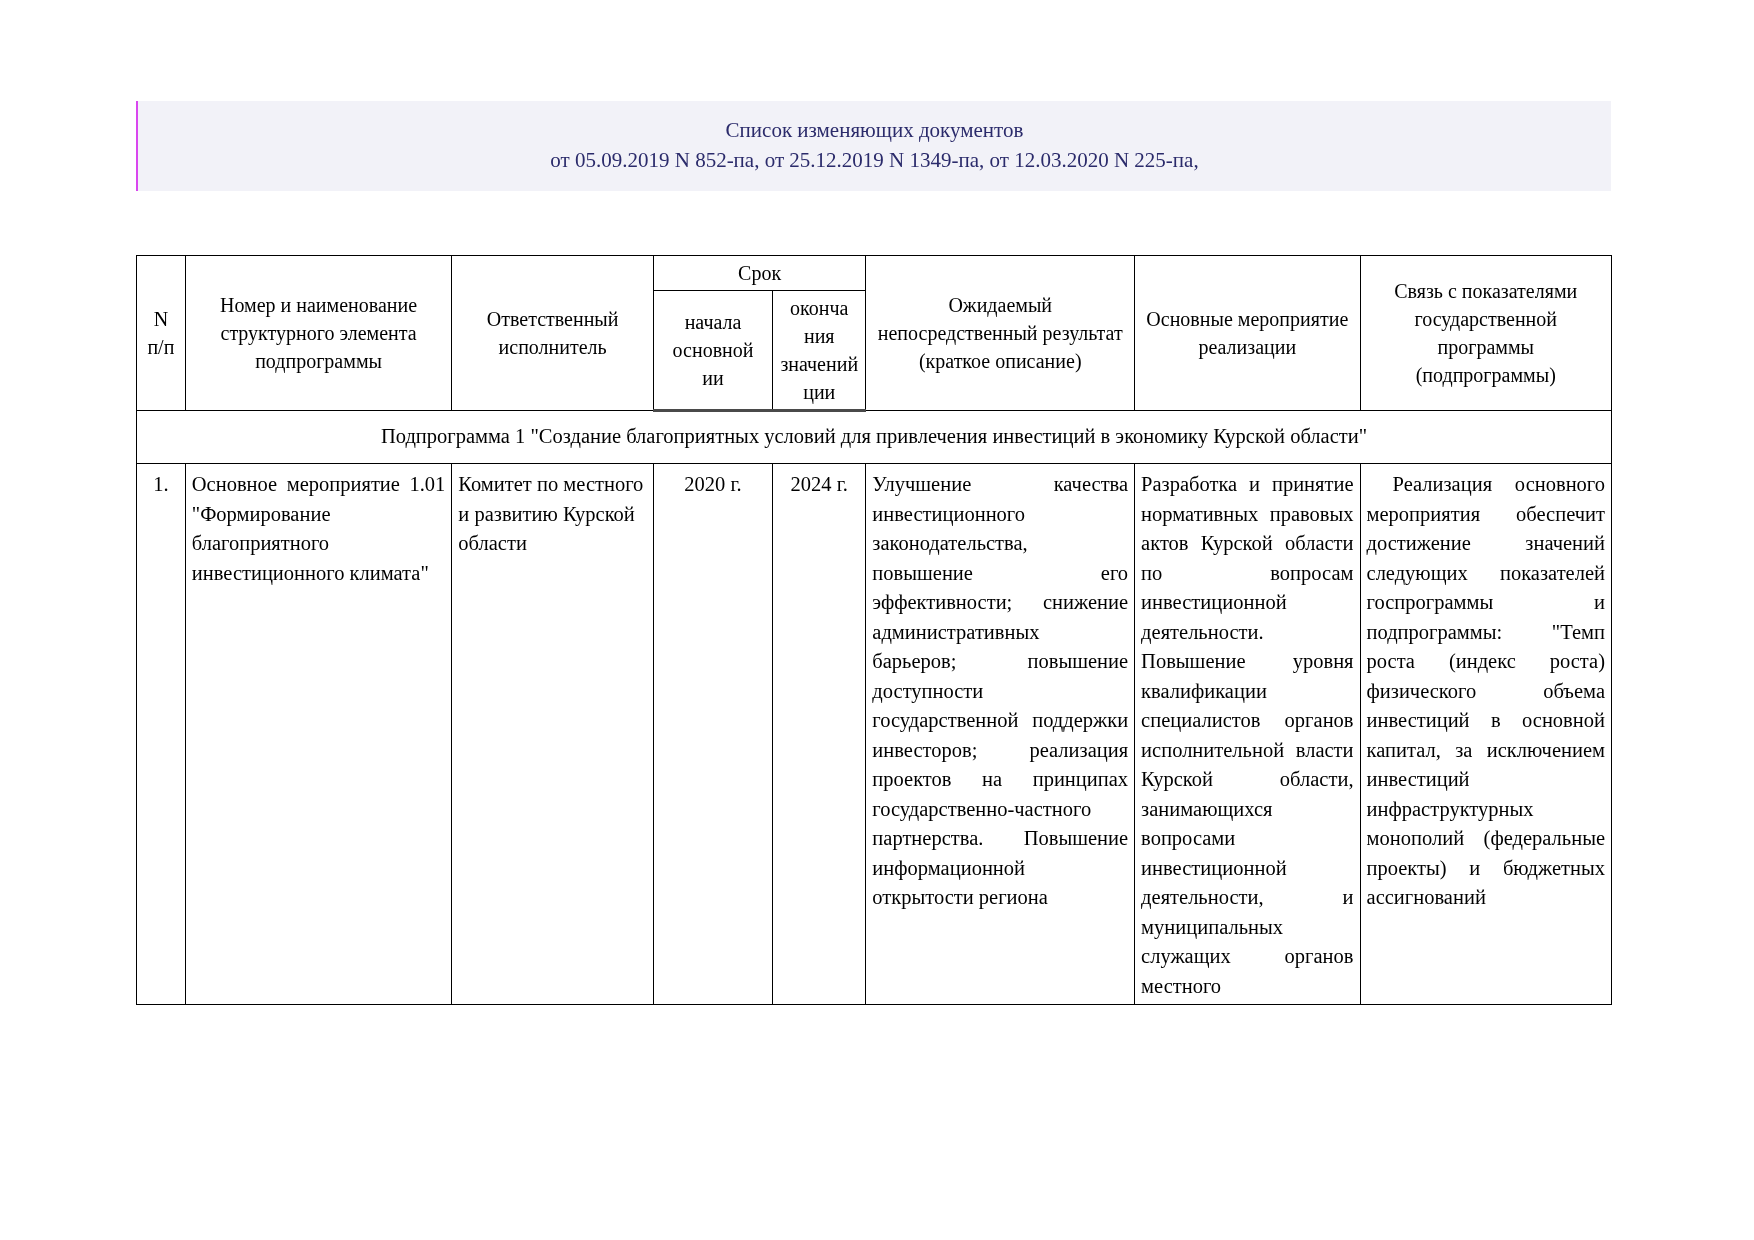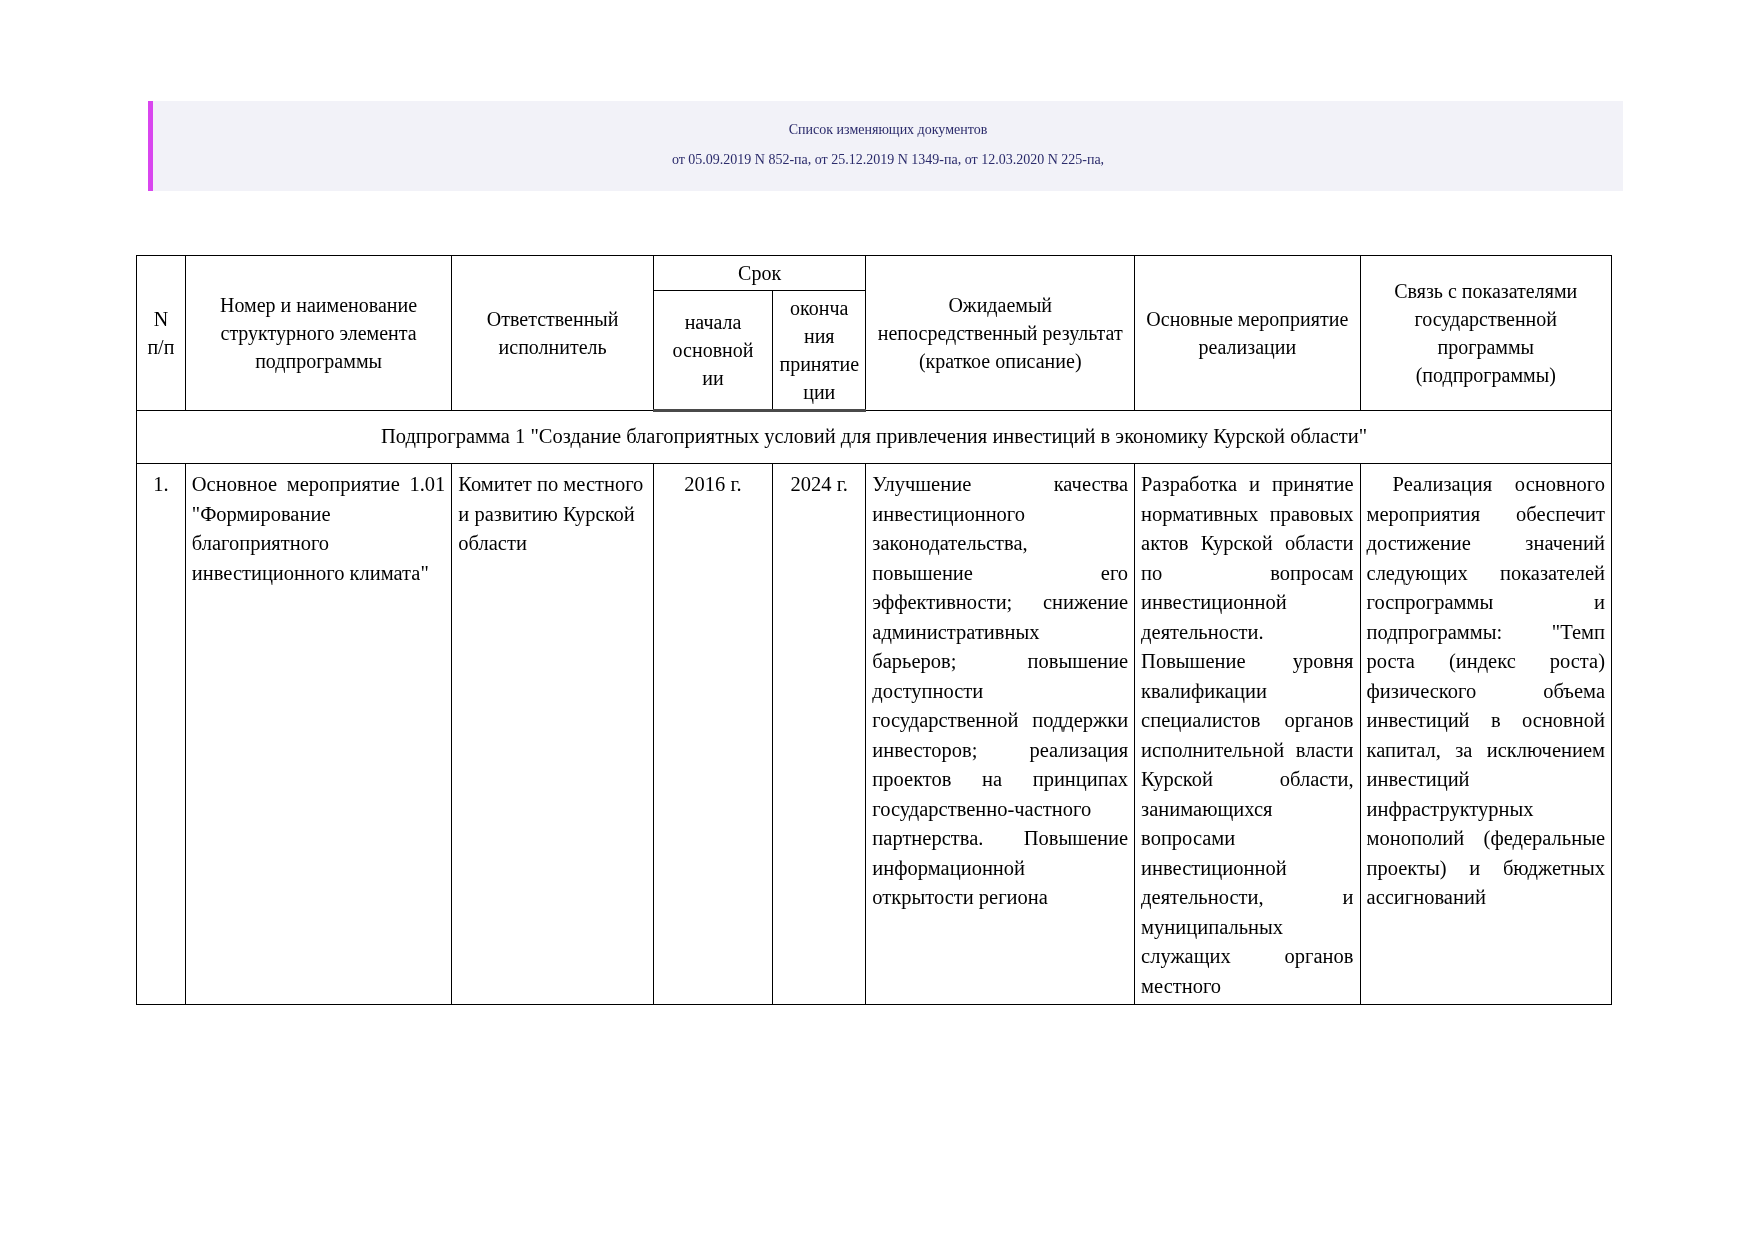--- a/index.html
+++ b/index.html
@@ -19,30 +19,30 @@
     position: relative;
     width: 1754px;
     height: 1240px;
     background: #ffffff;
     box-sizing: border-box;
   }
 
   
   .notice {
     position: absolute;
-    left: 148px;
+    left: 136px;
     top: 101px;
     width: 1475px;
     padding: 14px 10px 16px 10px;
     box-sizing: border-box;
     background: #f2f2f8;
-    border-left: 5px solid #d946ef;
+    border-left: 2px solid #d946ef;
     text-align: center;
     color: #2b2b6b;
-    font-size: 14px;
+    font-size: 21px;
     line-height: 30px;
   }
   .notice .nline { display: block; white-space: nowrap; }
 
   
   .doc-table {
     position: absolute;
     left: 136px;
     top: 255px;
     width: 1476px;
@@ -123,32 +123,32 @@
         </th>
         <th class="hdr-cell" rowspan="2">Номер и наименование структурного элемента подпрограммы</th>
         <th class="hdr-cell" rowspan="2">Ответственный исполнитель</th>
         <th class="hdr-cell" colspan="2">Срок</th>
         <th class="hdr-cell" rowspan="2">Ожидаемый непосредственный результат (краткое описание)</th>
         <th class="hdr-cell" rowspan="2">Основные мероприятие реализации</th>
         <th class="hdr-cell" rowspan="2">Связь с показателями государственной программы (подпрограммы)</th>
       </tr>
       <tr class="hdr-row-bottom">
         <th class="hdr-cell hdr-sub">начала основной ии</th>
-        <th class="hdr-cell hdr-sub">оконча ния принятие ции</th>
+        <th class="hdr-cell hdr-sub">оконча ния значений ции</th>
       </tr>
     </thead>
     <tbody>
       <tr class="subprogram-row">
         <td colspan="8">Подпрограмма 1 "Создание благоприятных условий для привлечения инвестиций в экономику Курской области"</td>
       </tr>
       <tr class="body-row">
         <td class="num-cell">1.</td>
         <td class="just-cell">Основное мероприятие 1.01 "Формирование благоприятного инвестиционного климата"</td>
         <td>Комитет по местного и развитию Курской области</td>
-        <td class="center-cell">2016 г.</td>
+        <td class="center-cell">2020 г.</td>
         <td class="center-cell">2024 г.</td>
         <td class="just-cell">Улучшение качества инвестиционного законодательства, повышение его эффективности; снижение административных барьеров; повышение доступности государственной поддержки инвесторов; реализация проектов на принципах государственно-частного партнерства. Повышение информационной открытости региона</td>
         <td class="just-cell">Разработка и принятие нормативных правовых актов Курской области по вопросам инвестиционной деятельности. Повышение уровня квалификации специалистов органов исполнительной власти Курской области, занимающихся вопросами инвестиционной деятельности, и муниципальных служащих органов местного</td>
         <td class="just-cell indent-first">Реализация основного мероприятия обеспечит достижение значений следующих показателей госпрограммы и подпрограммы: "Темп роста (индекс роста) физического объема инвестиций в основной капитал, за исключением инвестиций инфраструктурных монополий (федеральные проекты) и бюджетных ассигнований</td>
       </tr>
     </tbody>
   </table>
 
 </div>
 

